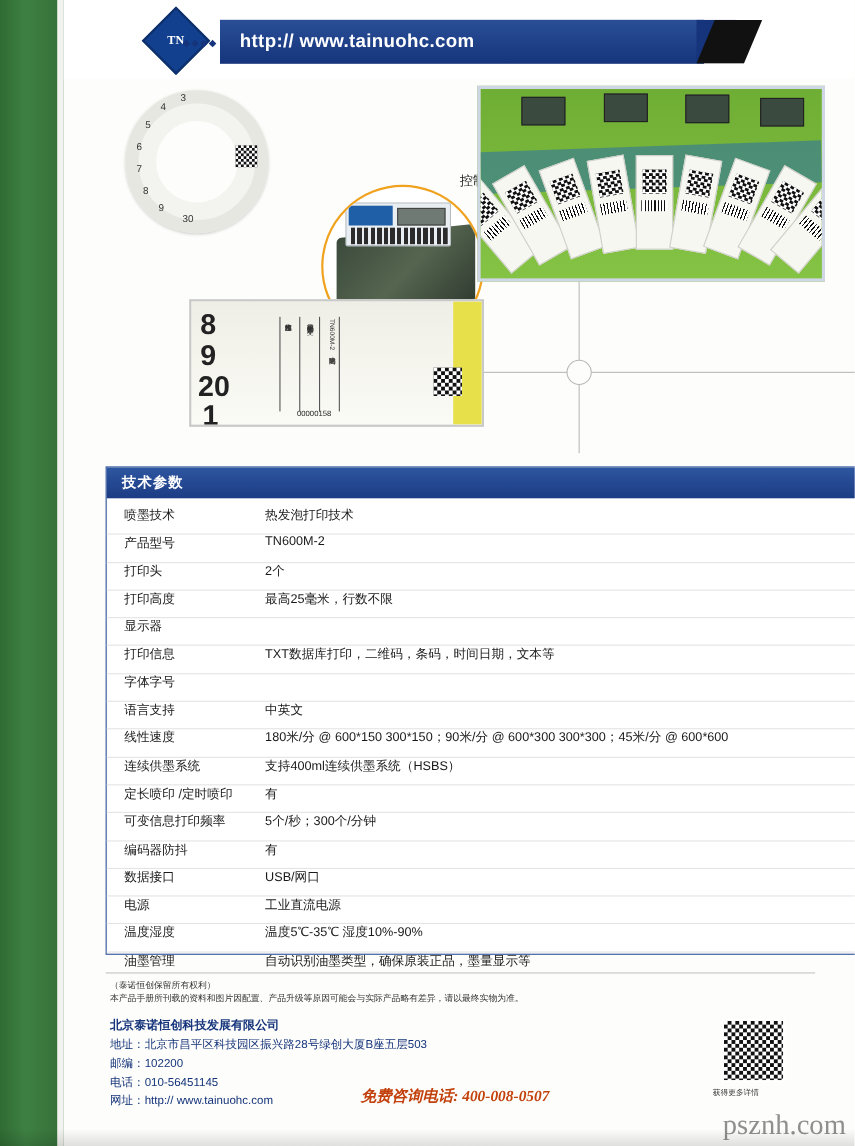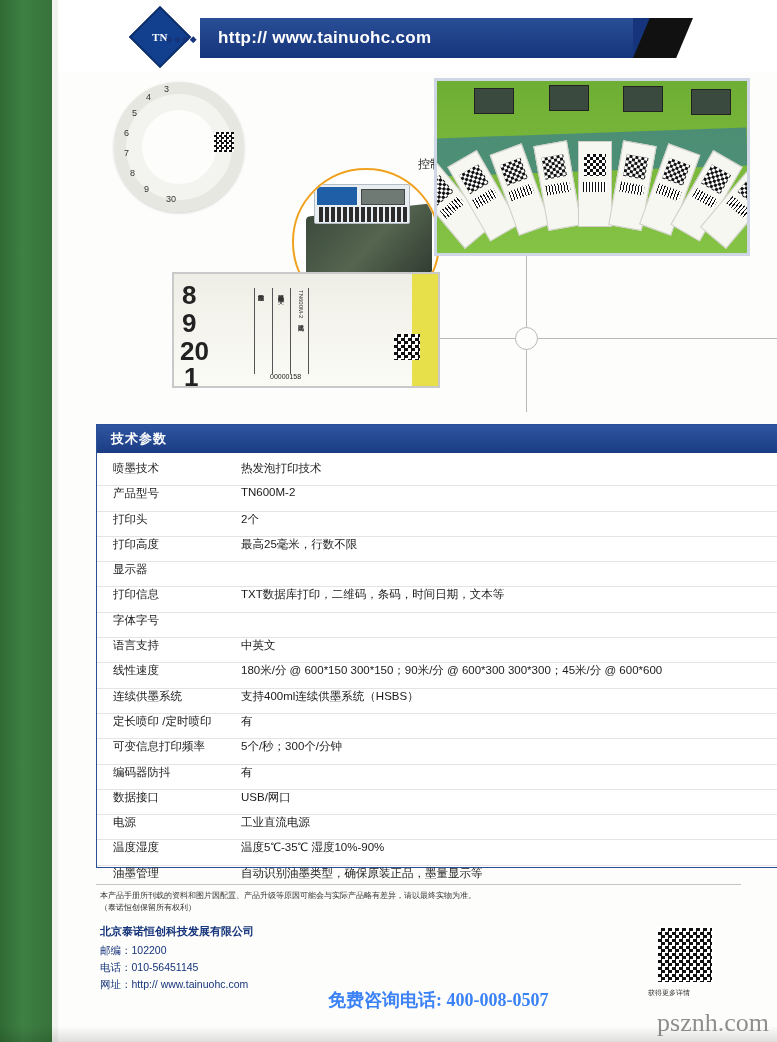--- a/index.html
+++ b/index.html
@@ -186,22 +186,22 @@
   .spec-k { width:140px; padding-left:16px; }
   .spec-v { flex:1; padding-left:4px; }
 
   
   .footer { position:absolute; left:96px; top:884px; width:660px; height:140px; }
   .foot-line { position:absolute; left:0; top:0; width:645px; height:1px; background:#c4c4c4; }
   .foot-note { position:absolute; left:4px; top:6px; font-size:8px; color:#333; line-height:12px; }
   .foot-company { position:absolute; left:4px; top:40px; font-size:11px; font-weight:bold; color:#15347b; }
   .foot-addr { position:absolute; left:4px; top:58px; font-size:10.5px; color:#15347b; line-height:17px; }
   .foot-hot {
-    position:absolute; left:232px; top:104px; font-size:18px; font-weight:bold;
-    color:#3b82f6; font-family:"Liberation Serif", serif;
+    position:absolute; left:232px; top:104px; font-size:14px; font-weight:bold;
+    color:#c2410c; font-style:italic; font-family:"Liberation Serif", serif;
   }
   .foot-qr {
     position:absolute; left:560px; top:42px; width:58px; height:58px;
     background:repeating-conic-gradient(#111 0 25%, #fff 0 50%) 0 0/7px 7px;
     border:2px solid #fff;
   }
   .foot-qr-cap { position:absolute; left:552px; top:104px; font-size:7px; color:#333; }
   .watermark {
     position:absolute; right:8px; bottom:4px; font-size:26px; color:#6b6b6b;
     font-family:"Liberation Serif", serif; opacity:.75;
@@ -408,25 +408,26 @@
       <div class="spec-row">
           <div class="spec-k">油墨管理</div>
           <div class="spec-v">自动识别油墨类型，确保原装正品，墨量显示等</div>
         </div>
     </div>
   </div>
 
   <div class="footer">
     <div class="foot-line"></div>
     <div class="foot-note">
+      <div>（泰诺恒创保留所有权利）</div>
       <div>本产品手册所刊载的资料和图片因配置、产品升级等原因可能会与实际产品略有差异，请以最终实物为准。</div>
-      <div>（泰诺恒创保留所有权利）</div>
     </div>
     <div class="foot-company">北京泰诺恒创科技发展有限公司</div>
     <div class="foot-addr">
+      <div><span>地址：</span><span>北京市昌平区科技园区振兴路28号绿创大厦B座五层503</span></div>
       <div><span>邮编：</span><span>102200</span></div>
       <div><span>电话：</span><span>010-56451145</span></div>
       <div><span>网址：</span><span>http:// www.tainuohc.com</span></div>
     </div>
     <div class="foot-hot">免费咨询电话: 400-008-0507</div>
     <div class="foot-qr"></div>
     <div class="foot-qr-cap">获得更多详情</div>
   </div>
 
   <div class="watermark">psznh.com</div>

